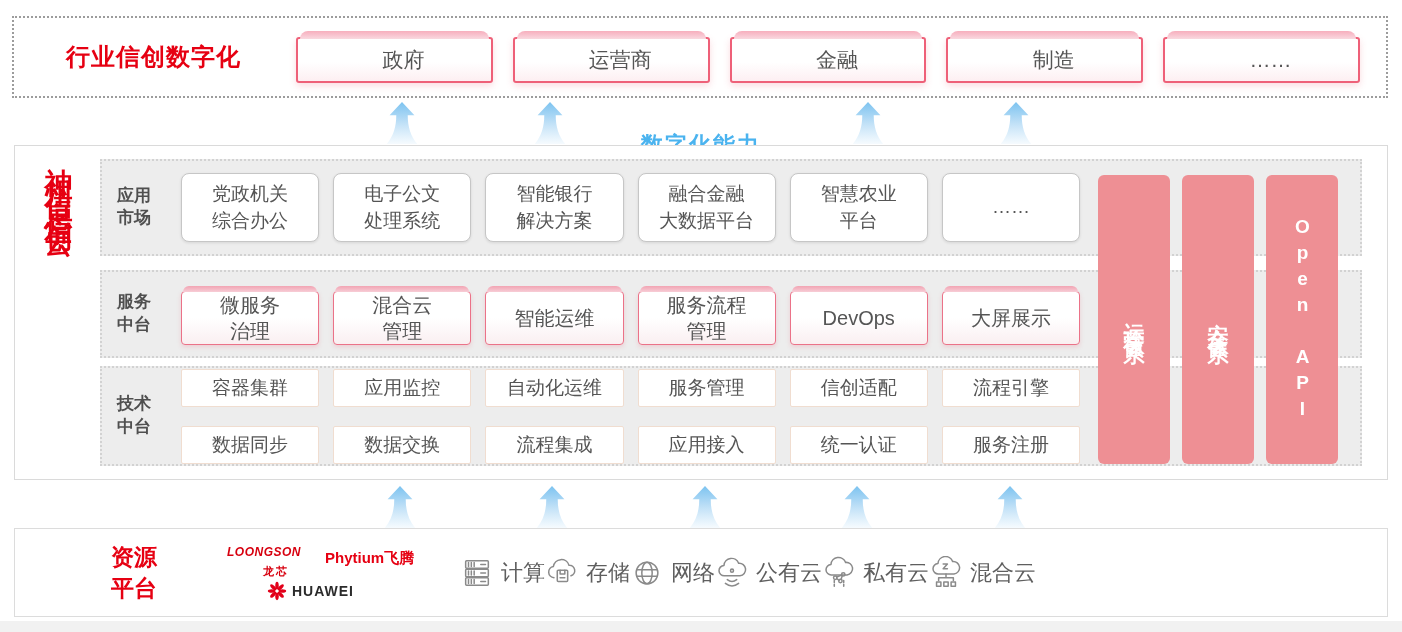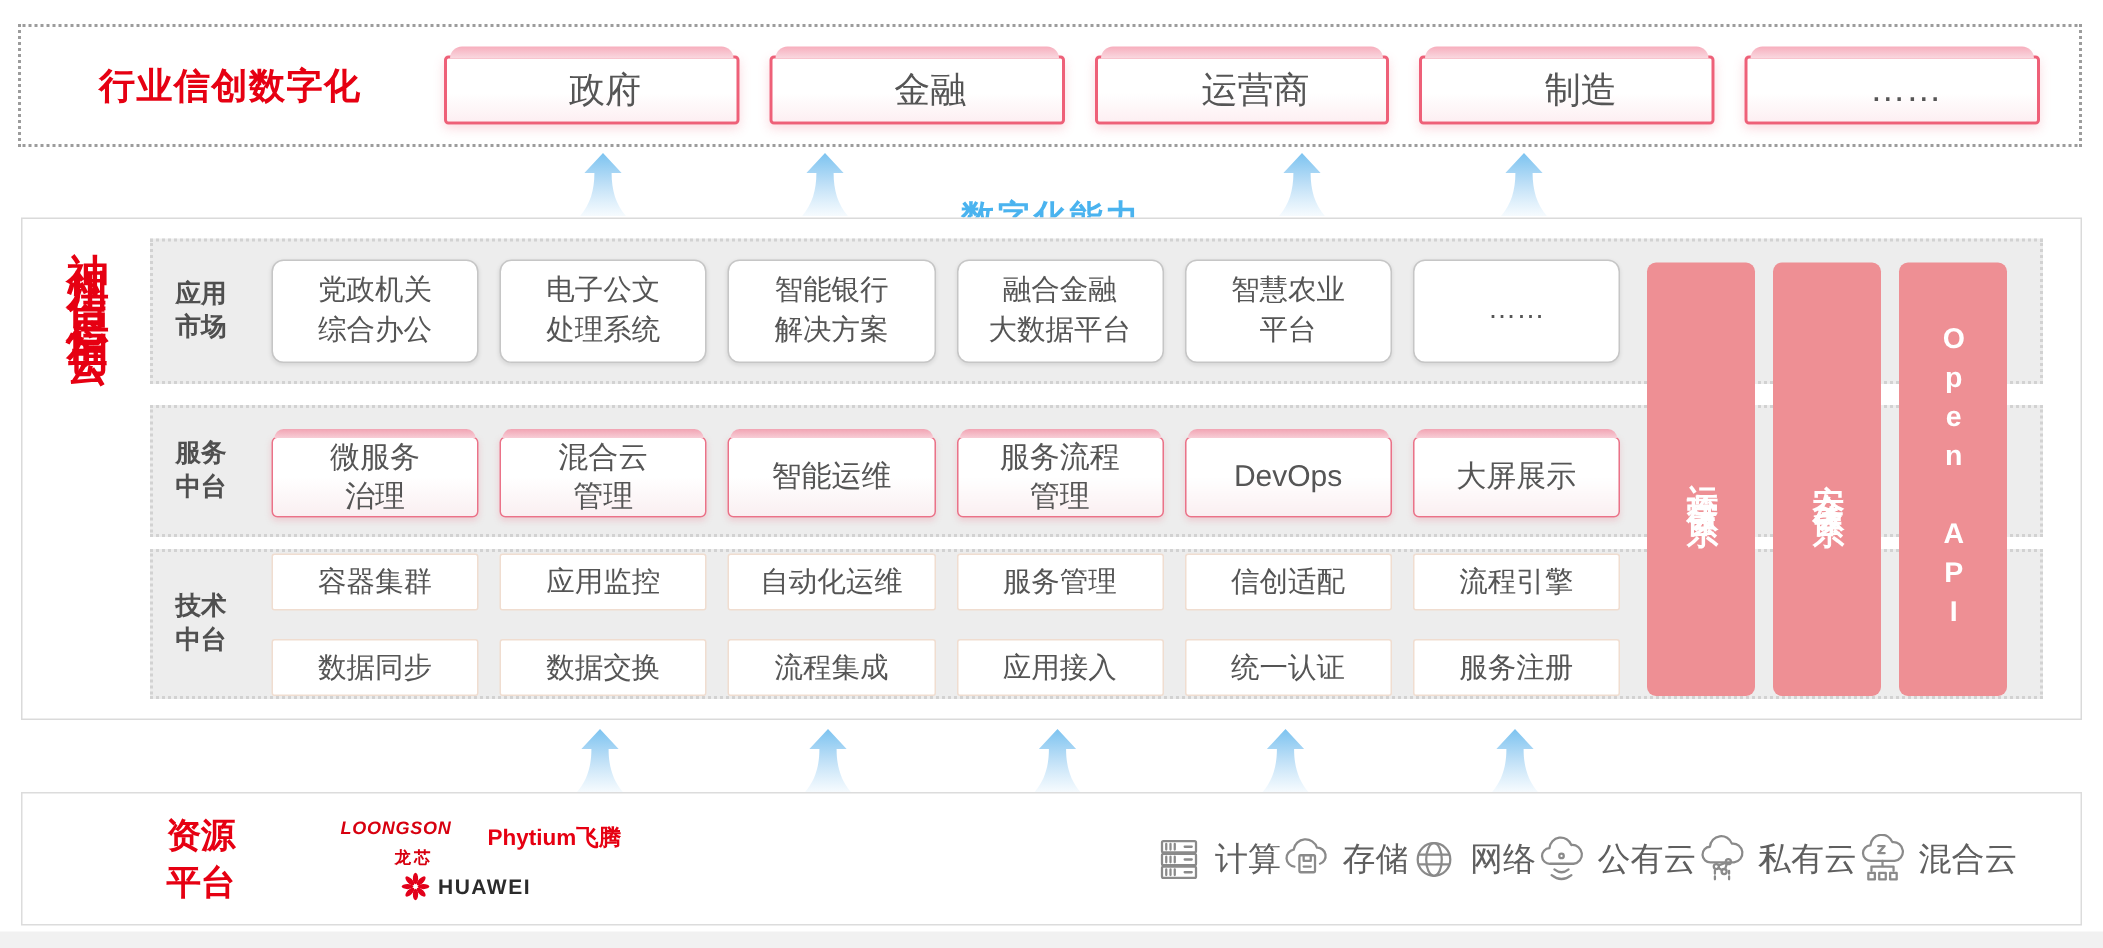--- a/index.html
+++ b/index.html
@@ -7,21 +7,21 @@
           font-family:"Liberation Sans","DejaVu Sans",sans-serif;}
 
   
   .banner{position:absolute;left:12px;top:16px;width:1376px;height:82px;
           border:2px dotted #9c9c9c;box-sizing:border-box;display:flex;align-items:center;}
   .banner-label{margin-left:52px;width:185px;font-size:24px;font-weight:bold;color:#e60012;letter-spacing:1px;}
   .banner-boxes{flex:1;display:flex;gap:20px;margin-left:45px;margin-right:26px;height:46px;margin-top:6px;}
   .tab-box{flex:1;position:relative;border:2px solid #ee6078;border-radius:3px;
            background:linear-gradient(180deg,#ffffff 55%,#fdeff2);
            display:flex;align-items:center;justify-content:center;
-           font-size:24px;color:#555;box-shadow:0 3px 7px rgba(238,96,120,.22);padding-left:18px;}
+           font-size:21px;color:#555;box-shadow:0 3px 7px rgba(238,96,120,.22);padding-left:18px;}
   .tab-box::before{content:"";position:absolute;left:2px;right:2px;top:-8px;height:8px;
            border-radius:8px 8px 0 0;background:linear-gradient(180deg,#f7aebd,#f9d9e0);}
 
   
   .cap-label{position:absolute;left:561px;top:107px;width:280px;text-align:center;
              font-size:22px;font-weight:bold;color:#4ab3ef;letter-spacing:2px;margin-top:23px;}
   .arrow{position:absolute;width:36px;height:42px;}
   .arrow svg{width:100%;height:100%;display:block;}
 
   
@@ -62,21 +62,21 @@
         font-size:23px;font-weight:bold;color:#e60012;line-height:1.35;white-space:pre-line;}
   .logos{position:absolute;left:200px;top:8px;width:230px;height:72px;}
   .loongson{position:absolute;left:12px;top:8px;color:#d7000f;font-weight:bold;font-style:italic;
         font-size:12px;letter-spacing:.5px;}
   .loongson-cn{position:absolute;left:48px;top:27px;color:#d7000f;font-size:11px;font-weight:bold;letter-spacing:2px;}
   .phytium{position:absolute;left:110px;top:12px;color:#e60012;font-weight:bold;font-size:15px;}
   .huawei{position:absolute;left:52px;top:44px;display:flex;align-items:center;gap:5px;}
   .huawei-flower{width:20px;height:20px;}
   .huawei-text{font-size:14px;font-weight:bold;color:#2b2b2b;letter-spacing:1px;}
   .res-items{position:absolute;left:445px;right:42px;top:0;height:100%;
-        display:flex;align-items:center;justify-content:flex-end;}
+        display:flex;align-items:center;justify-content:flex-start;}
   .res-item{display:flex;align-items:center;gap:7px;color:#5f5f5f;font-size:22px;}
   .res-item svg{width:34px;height:34px;stroke:#8a8a8a;fill:none;stroke-width:1.6;
         stroke-linecap:round;stroke-linejoin:round;}
   .bottom-strip{position:absolute;left:0;top:621px;width:100%;height:11px;background:#f1f1f1;}
 </style>
 </head>
 <body>
 
 <svg width="0" height="0" style="position:absolute">
   <defs>
@@ -87,22 +87,22 @@
     </linearGradient>
   </defs>
 </svg>
 
 <div id="canvas">
 
   <div class="banner">
     <div class="banner-label">行业信创数字化</div>
     <div class="banner-boxes" id="banner-boxes">
         <div class="tab-box">政府</div>
+        <div class="tab-box">运营商</div>
         <div class="tab-box">金融</div>
-        <div class="tab-box">运营商</div>
         <div class="tab-box">制造</div>
         <div class="tab-box">……</div>
       </div>
   </div>
 
   <div class="cap-label">数字化能力</div>
 
   <div class="platform" id="platform">
     <div class="platform-title">神州信息信创云</div>
   <div class="prow prow-1">

